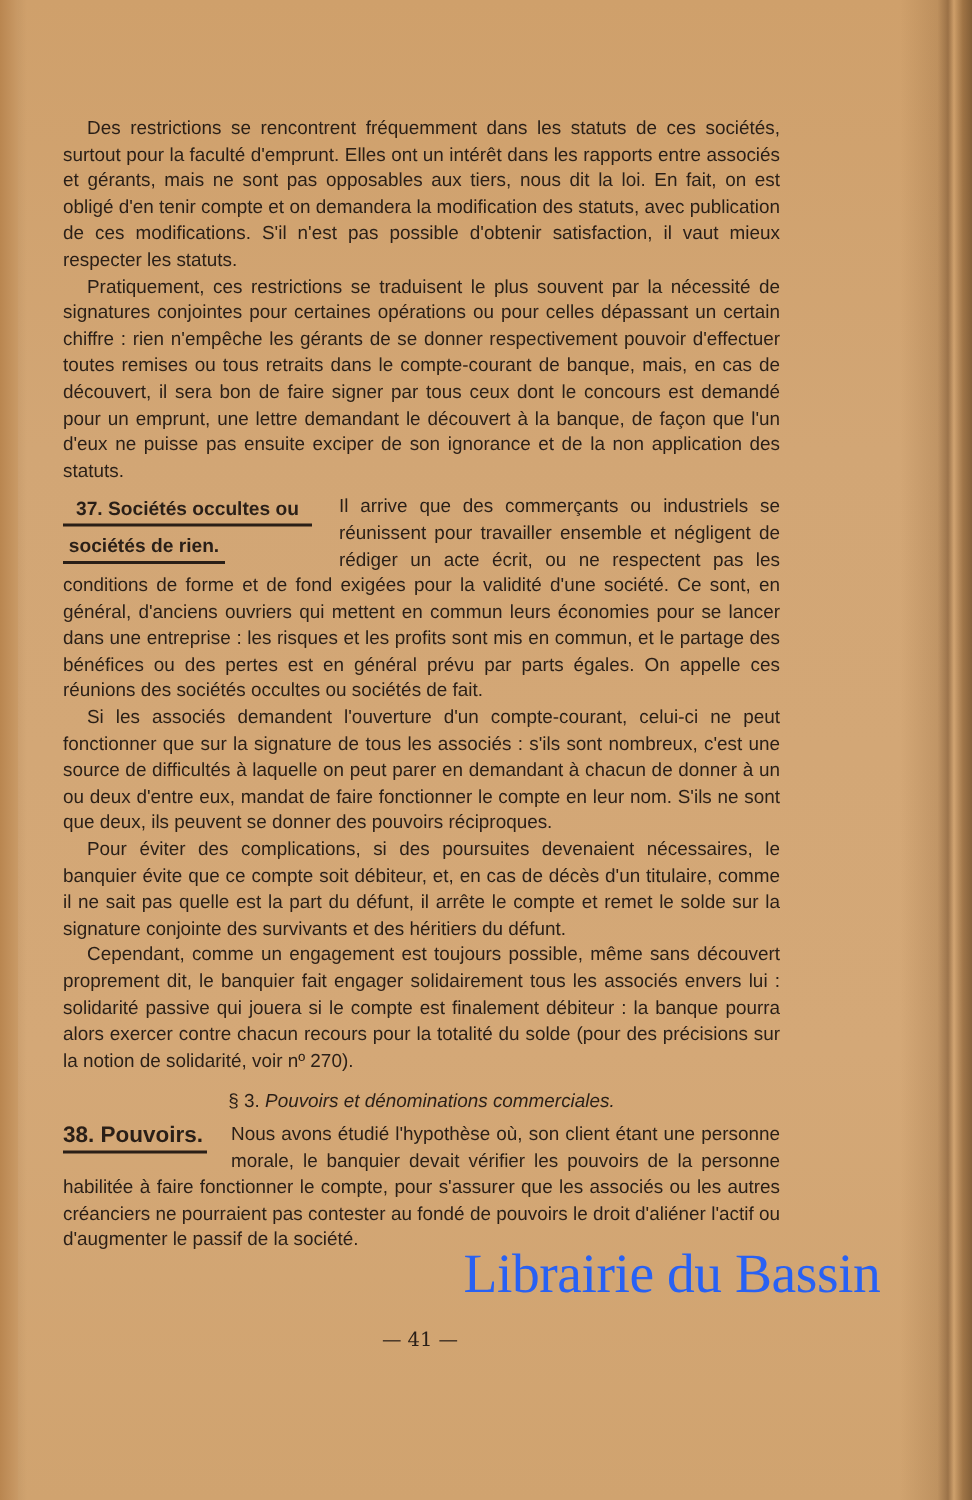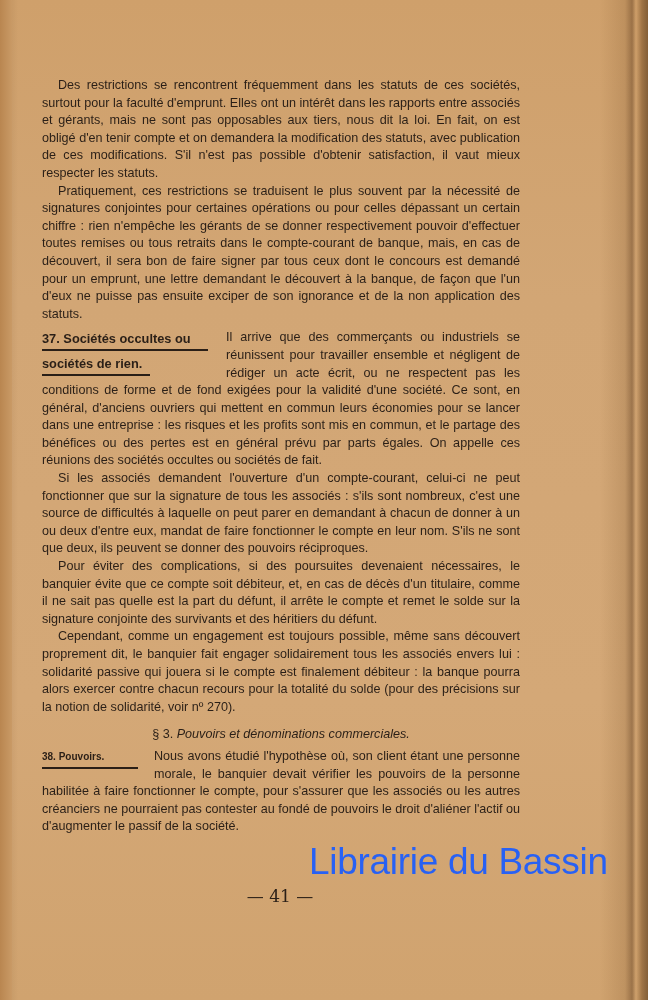--- a/index.html
+++ b/index.html
@@ -22,41 +22,41 @@
       font-family: Liberation Sans, sans-serif;
       font-size: 12.6px; line-height: 17.6px; color: #2a1f17;
       text-align: justify;
     }
     .p { margin: 0; text-indent: 16px; }
     .p.noindent { text-indent: 0; }
     .sec37 { position: relative; margin-top: 6px; }
     .heading-box {
       float: left; width: 166px; margin-right: 18px; margin-top: 1px;
       font-weight: bold; font-size: 12.8px; line-height: 17.6px; text-indent: 0;
-      text-align: left;
+      text-align: center;
     }
     .heading-line { display: block; padding-bottom: 1px; border-bottom: 2px solid #2a1f17; margin-bottom: 4px; white-space: nowrap; }
     .heading-line.short { width: 108px; }
     .sec-title {
       text-align: center; text-indent: 0; margin: 10px 0 4px 0;
     }
     .sec-title .it { font-style: italic; text-align: center; }
     .heading38 {
       float: left; width: 96px; margin-right: 16px;
-      font-weight: bold; font-size: 10px; line-height: 17.6px;
+      font-weight: bold; font-size: 15px; line-height: 17.6px;
     }
     .heading38 span { display: block; border-bottom: 2px solid #2a1f17; padding-bottom: 1px; white-space: nowrap; }
     .page-number {
       position: absolute; left: 0; width: 560px; top: 886px; text-align: center;
-      font-family: "DejaVu Serif", serif; font-size: 17px; color: #2a1f17;
+      font-family: "DejaVu Serif", serif; font-size: 13px; color: #2a1f17;
     }
     .watermark {
       position: absolute; left: 309px; top: 830px;
-      font-family: Liberation Sans, sans-serif; font-size: 37px; line-height: 40px;
-      color: #1a5cff; opacity: 0.92; white-space: nowrap; letter-spacing: -0.3px; margin-top: 12px;
+      font-family: Liberation Serif, serif; font-size: 37px; line-height: 40px;
+      color: #1a5cff; opacity: 0.92; white-space: nowrap; letter-spacing: -0.3px;
     }
     .clear { clear: both; }
   </style>
 </head>
 <body>
 
 <div class="page">
   <div class="left-strip"></div>
 
   <div class="text-block">

